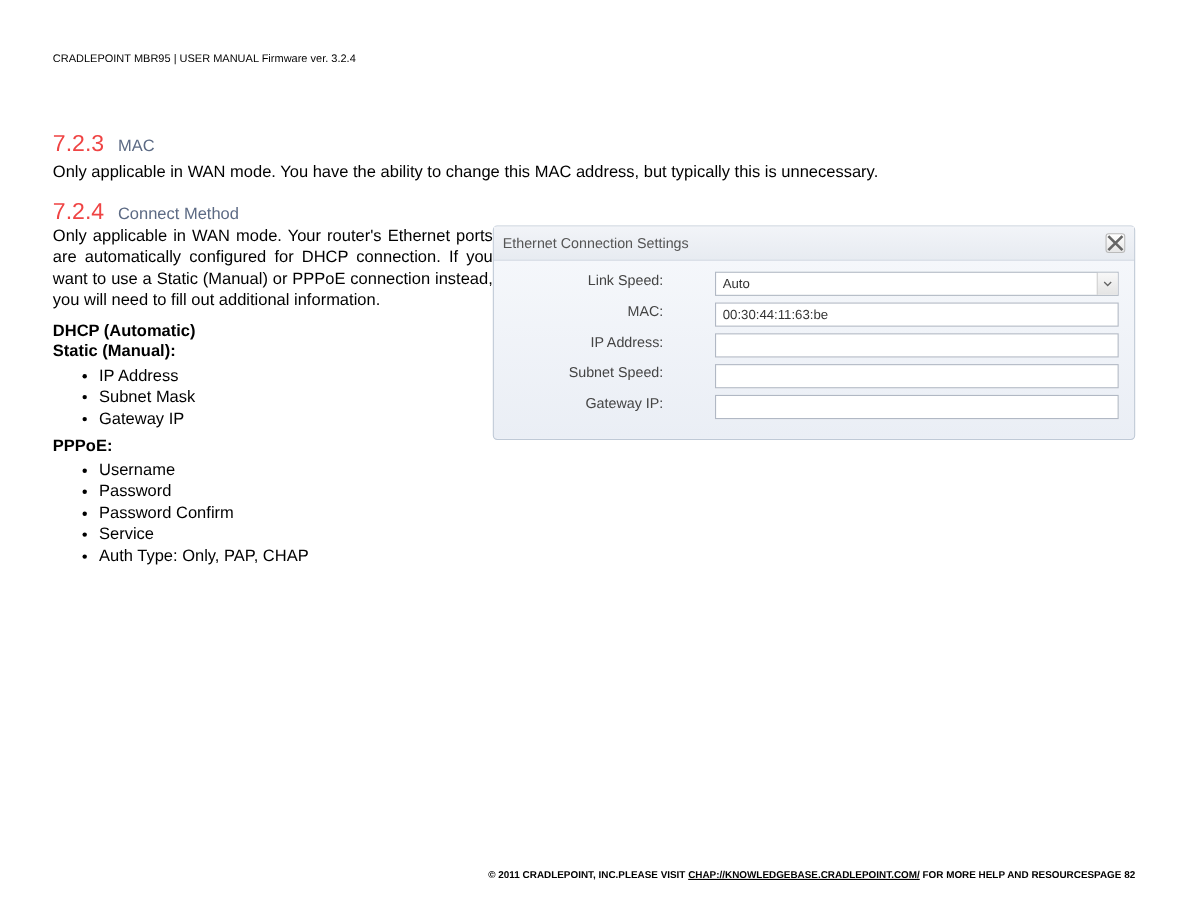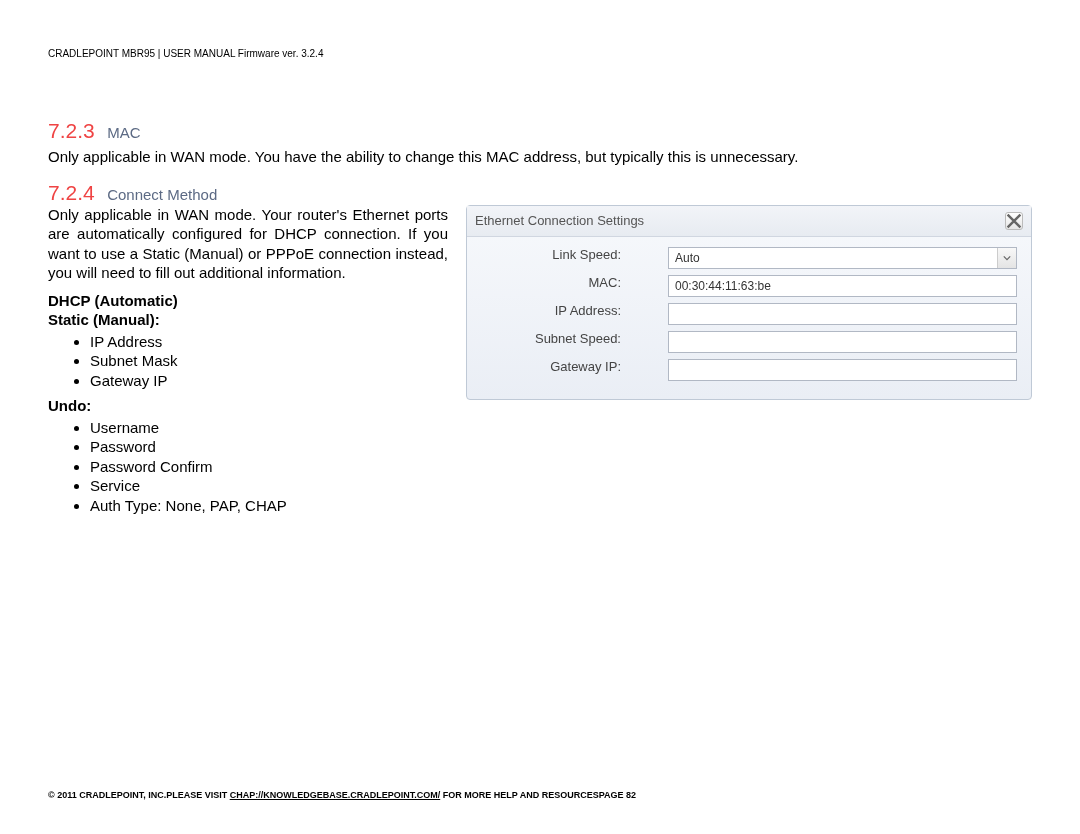--- a/index.html
+++ b/index.html
@@ -70,21 +70,20 @@
     margin-left: 8px;
   }
   .para {
     font-size: 15px;
     line-height: 1.3;
     margin-top: 4px;
     margin-bottom: 14px;
   }
   .two-col {
     display: flex;
-    gap: 18px;
     align-items: flex-start;
   }
   .left-col {
     flex: 0 0 400px;
     font-size: 15px;
     line-height: 1.3;
     text-align: justify;
   }
   .left-col .bold { font-weight: bold; }
   .left-col ul { margin: 2px 0 6px 0; padding-left: 42px; }
@@ -169,21 +168,21 @@
     color:#444;
     cursor:pointer;
   }
   .footer {
     position:absolute;
     bottom: 34px;
     left:48px;
     right:48px;
     font-size:9px;
     display:flex;
-    justify-content:flex-start;
+    justify-content:flex-end;
     font-weight:bold;
   }
   .footer a { color:#000; text-decoration:underline; }
 </style>
 </head>
 <body>
 
 <div class="page">
 
   <div class="header-line">CRADLEPOINT MBR95 | USER MANUAL Firmware ver. 3.2.4</div>
@@ -202,27 +201,27 @@
   <div class="two-col">
     <div class="left-col">
       <div style="margin-bottom:8px;">Only applicable in WAN mode. Your router's Ethernet ports are automatically configured for DHCP connection. If you want to use a Static (Manual) or PPPoE connection instead, you will need to fill out additional information.</div>
       <div class="bold">DHCP (Automatic)</div>
       <div class="bold">Static (Manual):</div>
       <ul>
         <li>IP Address</li>
         <li>Subnet Mask</li>
         <li>Gateway IP</li>
       </ul>
-      <div class="bold">Undo:</div>
+      <div class="bold">PPPoE:</div>
       <ul>
         <li>Username</li>
         <li>Password</li>
         <li>Password Confirm</li>
         <li>Service</li>
-        <li>Auth Type: None, PAP, CHAP</li>
+        <li>Auth Type: Only, PAP, CHAP</li>
       </ul>
     </div>
 
     <div class="panel">
       <div class="panel-header">
         <span>Ethernet Connection Settings</span>
         <div class="close-btn">
           <svg viewBox="0 0 10 10">
               <path d="M1 1 L9 9 M9 1 L1 9" stroke="#666" stroke-width="1.5" fill="none"></path>
             </svg>

